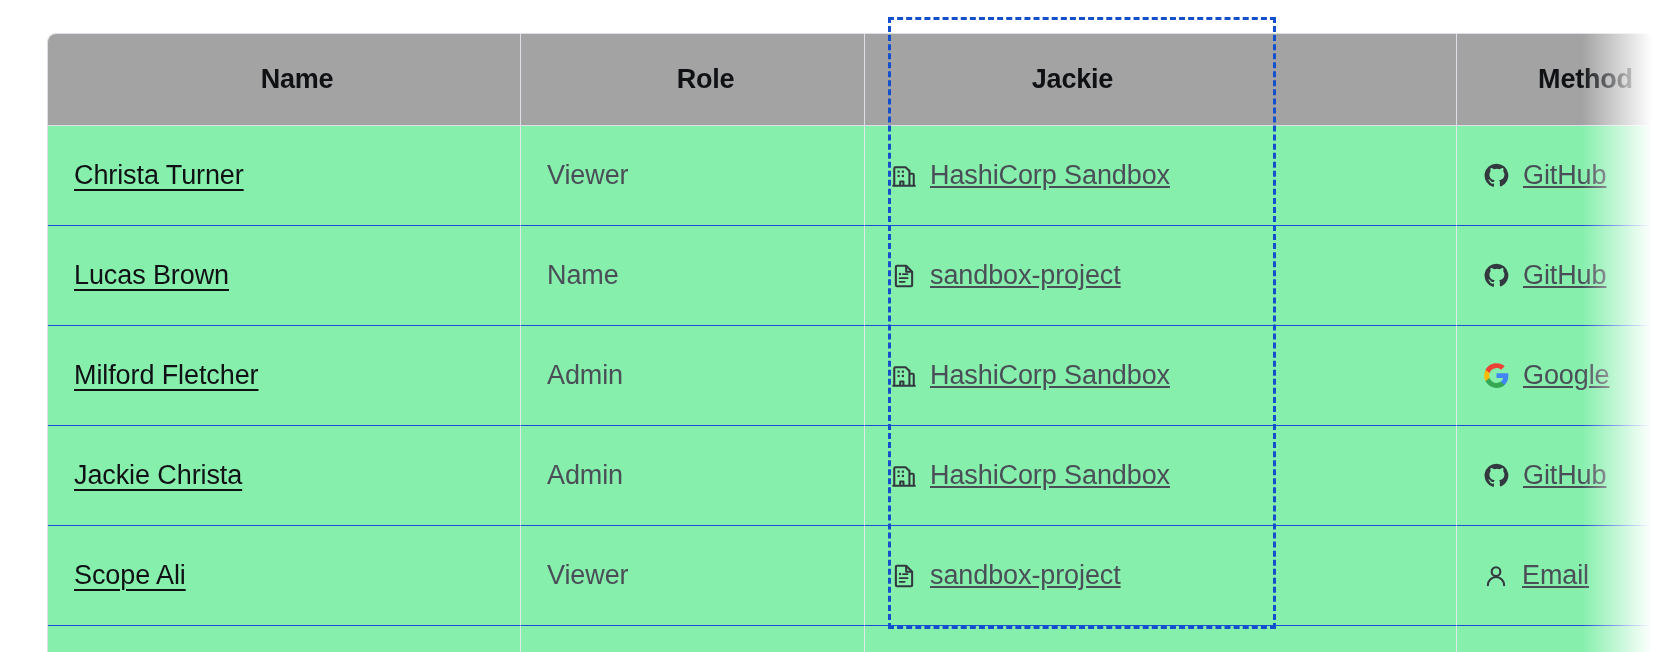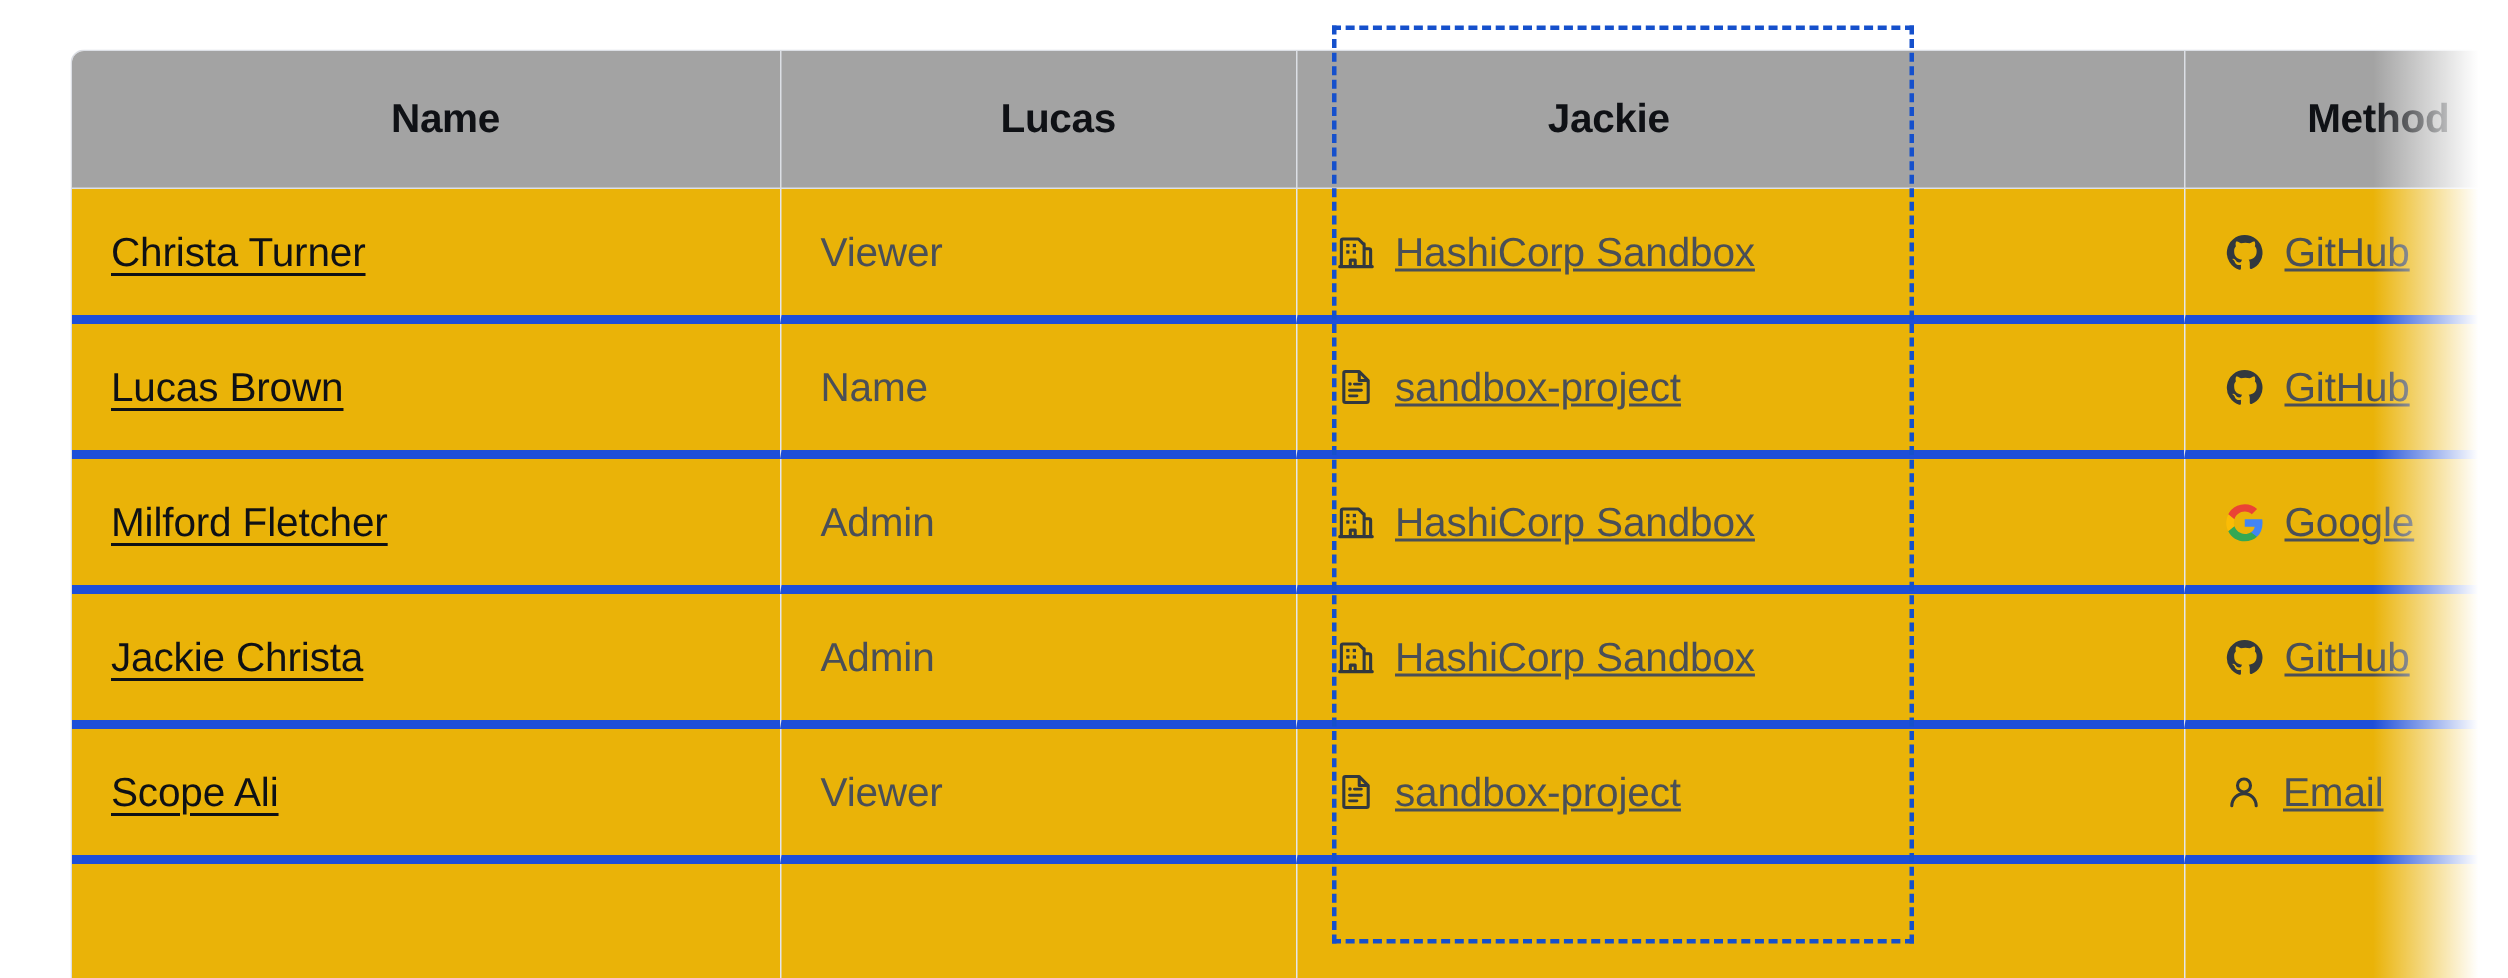--- a/index.html
+++ b/index.html
@@ -46,28 +46,28 @@
     font-weight: bold;
     color: #0f1115;
     letter-spacing: -0.2px;
     border-bottom: 1px solid #dcdfe5;
     box-sizing: border-box;
   }
   thead th.div-left { border-left: 1px solid #dcdfe5; }
 
   
   tbody td {
-    height: 90px;
+    height: 100px;
     padding: 0 0 0 26px;
     vertical-align: middle;
     font-size: 27px;
     color: #4a4f57;
     letter-spacing: -0.1px;
-    border-bottom: 6px solid #1d4ed8;
-    background: #eab308;
+    border-bottom: 1px solid #1d4ed8;
+    background: #86efac;
     box-sizing: border-box;
     white-space: nowrap;
   }
   tbody td.div-left { border-left: 1px solid #e4e6ea; }
 
   .name-link {
     color: #0f1115;
     text-decoration: underline;
     text-decoration-thickness: 2px;
     text-underline-offset: 5px;
@@ -123,21 +123,21 @@
     <colgroup>
       <col class="c-name">
         <col class="c-role">
         <col class="c-scope">
         <col class="c-blank">
         <col class="c-method">
     </colgroup>
     <thead>
       <tr>
         <th>Name</th>
-        <th class="div-left">Lucas</th>
+        <th class="div-left">Role</th>
         <th class="div-left">Jackie</th>
         <th></th>
         <th class="div-left">Method</th>
       </tr>
     </thead>
     <tbody>
 
       <tr>
         <td>
           <span class="name-link">Christa Turner</span>

